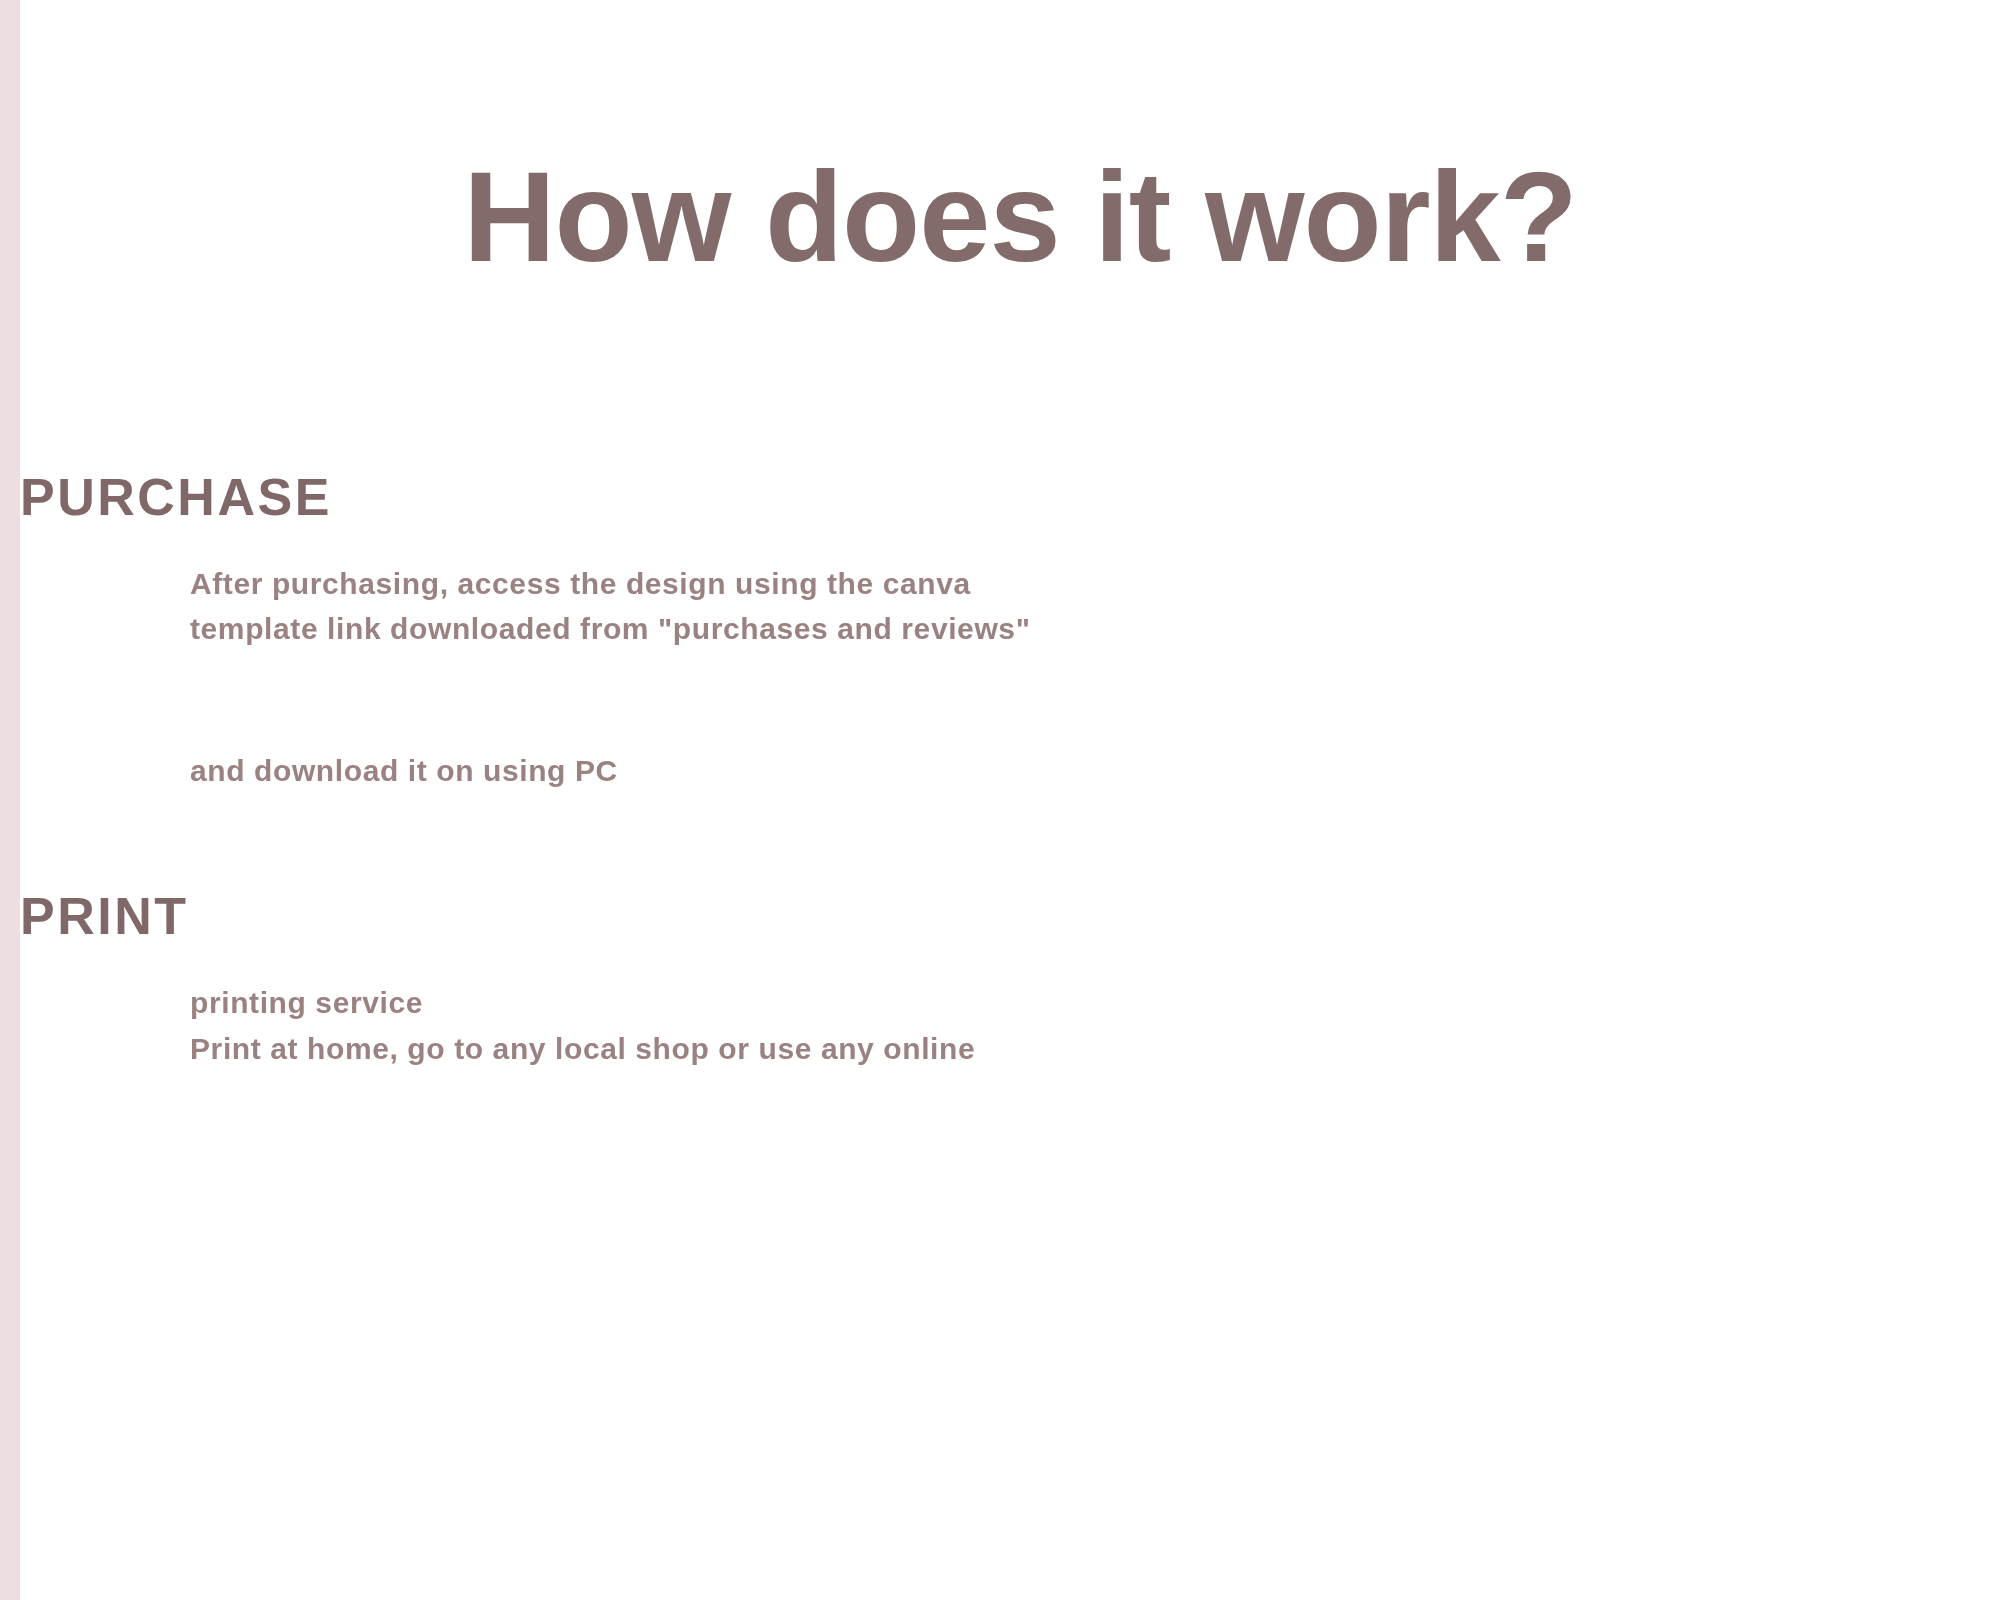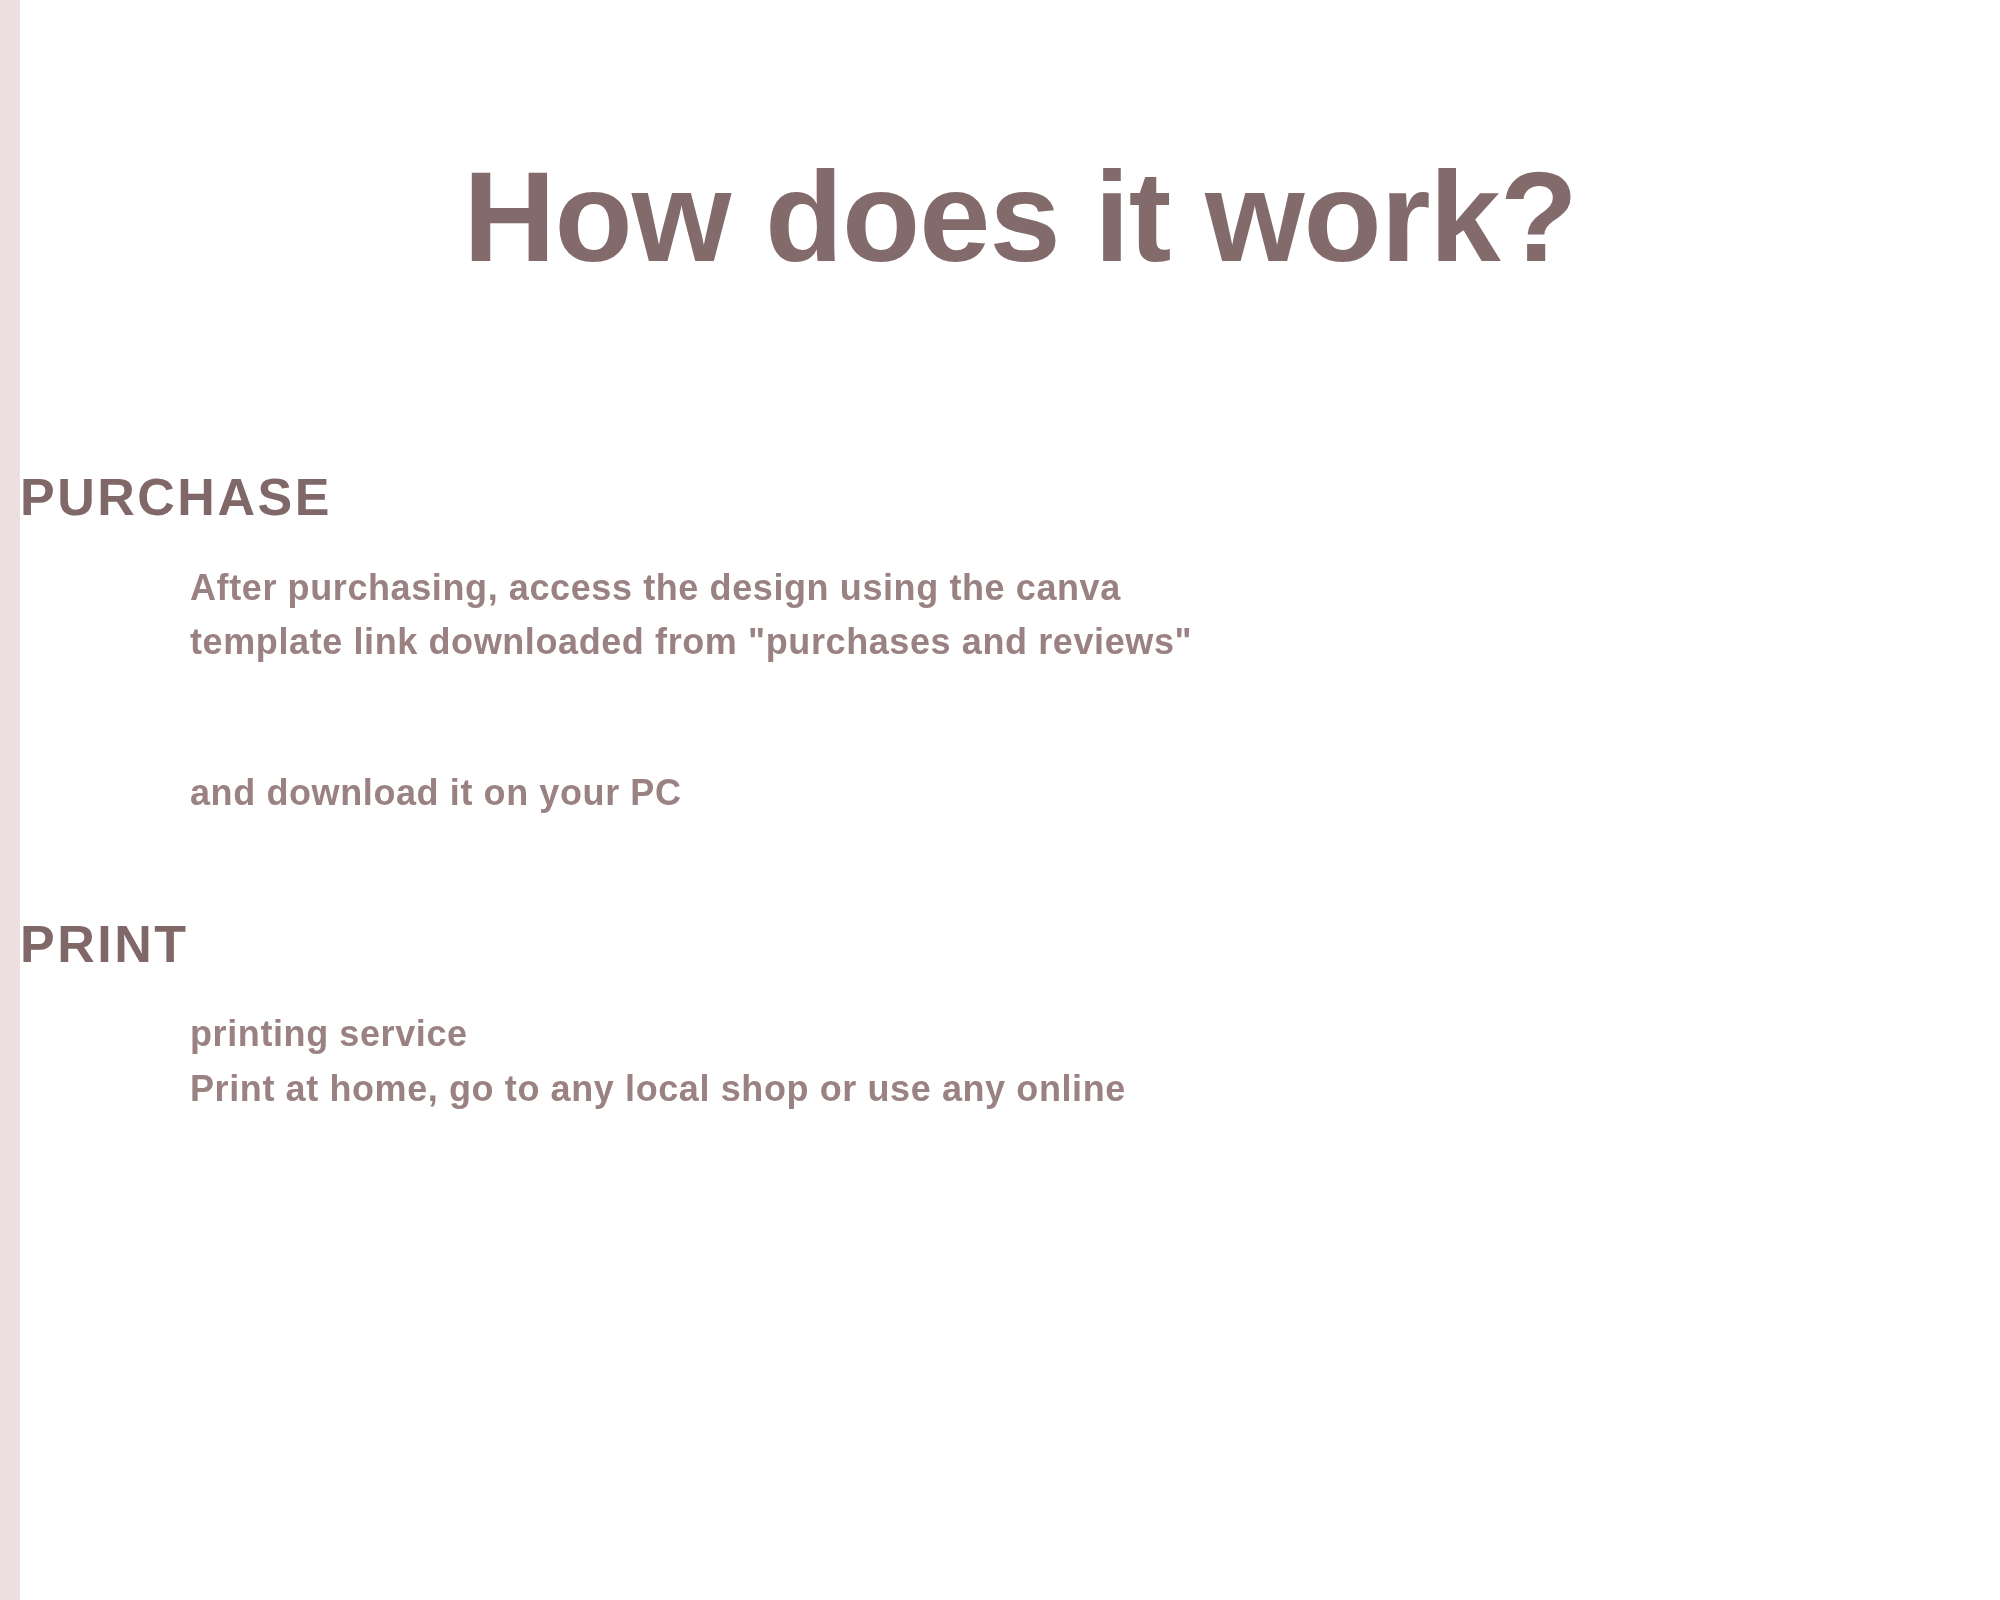--- a/index.html
+++ b/index.html
@@ -77,21 +77,21 @@
     line-height: 1.05;
     color: #806868;
     text-transform: uppercase;
   }
 
   .step-body {
     margin: 0 auto;
     padding: 0;
     max-width: 1660px;
     font-family: "Liberation Sans", sans-serif;
-    font-size: 36px;
+    font-size: 30px;
     font-weight: 700;
     letter-spacing: 0.6px;
     line-height: 1.52;
     color: #9b8282;
   }
 
   .step-body .line {
     display: block;
     white-space: nowrap;
   }
@@ -108,21 +108,21 @@
     <section class="step">
       <h2 class="step-heading">PURCHASE</h2>
       <p class="step-body">
         <span class="line">After purchasing, access the design using the canva</span>
         <span class="line">template link downloaded from "purchases and reviews"</span>
       </p>
     </section>
 
     <section class="step">
       <p class="step-body">
-        <span class="line">and download it on your PC</span>
+        <span class="line">and download it on using PC</span>
       </p>
     </section>
 
     <section class="step">
       <h2 class="step-heading">PRINT</h2>
       <p class="step-body">
         <span class="line">printing service</span>
         <span class="line">Print at home, go to any local shop or use any online</span>
       </p>
     </section>

